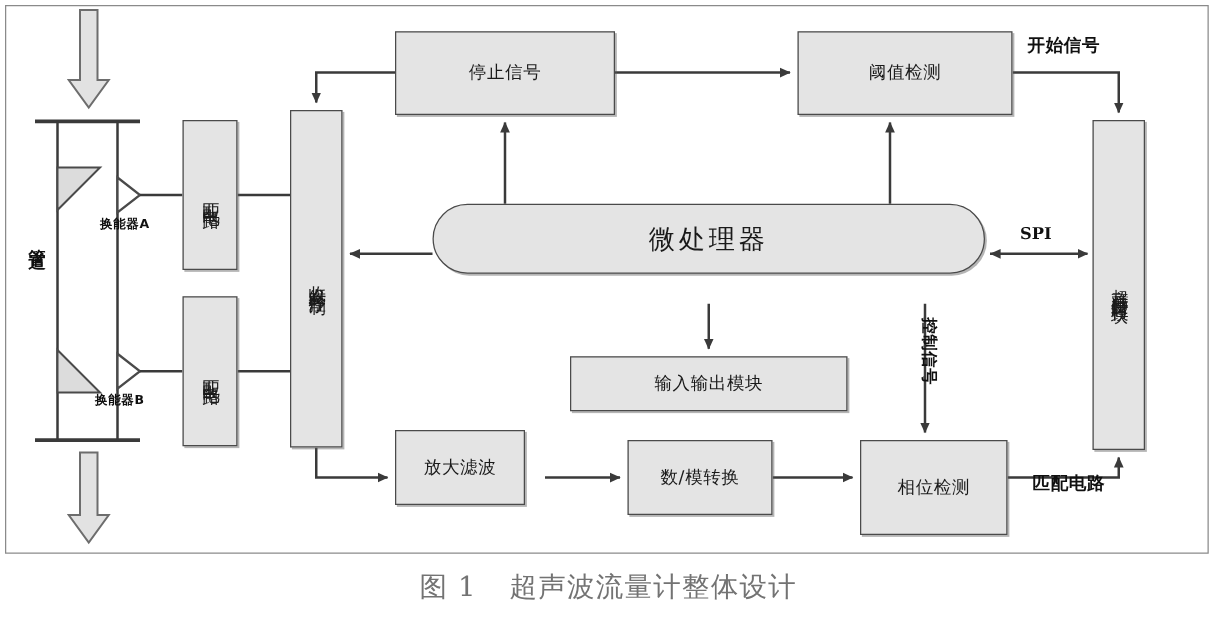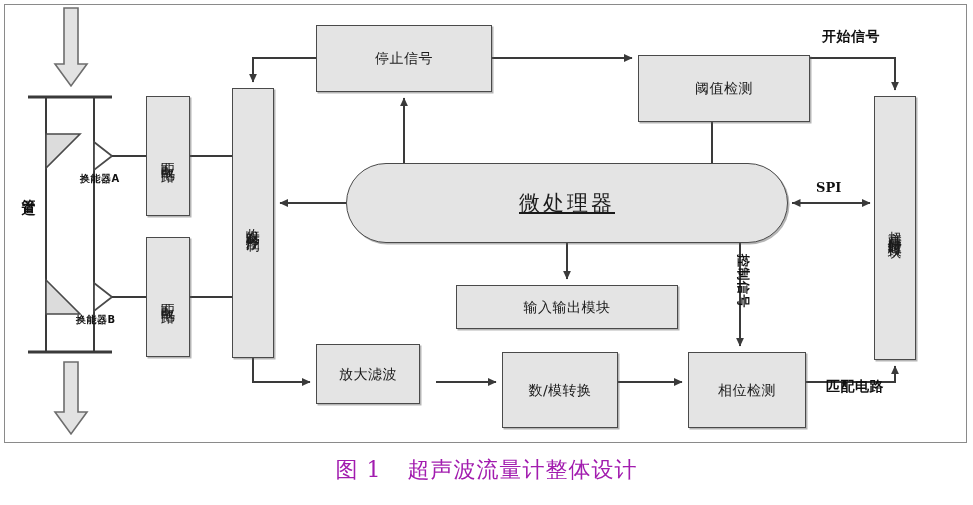--- a/index.html
+++ b/index.html
@@ -45,21 +45,21 @@
     text-orientation:upright;
     letter-spacing:2px;
     line-height:1.05;
   }
   .caption{
     position:absolute;
     left:0;top:455px;width:973px;
     text-align:center;
     font-family:"DejaVu Serif","Liberation Serif",serif;
     font-size:22px;
-    color:#a21caf;
+    color:#737373;
     letter-spacing:1px;
   }
   .caption .num{margin-right:26px;}
   .lbl{
     position:absolute;
     font-size:10px;
     color:#101010;
     white-space:nowrap;
     font-weight:700;
   }
@@ -175,29 +175,29 @@
     </svg>
 
     <div class="blk vert" style="left:146px;top:96px;width:44px;height:120px;">匹配电路</div>
 
     <div class="blk vert" style="left:146px;top:237px;width:44px;height:120px;">匹配电路</div>
 
     <div class="blk vert" style="left:232px;top:88px;width:42px;height:270px;">收发时序控制</div>
 
     <div class="blk" style="left:316px;top:25px;width:176px;height:67px;">停止信号</div>
 
-    <div class="blk" style="left:638px;top:25px;width:172px;height:67px;margin-top:30px;">阈值检测</div>
-
-    <div class="blk" style="left:346px;top:163px;width:442px;height:80px;border-radius:40px;font-size:21px;letter-spacing:3px;text-decoration:underline;">微处理器</div>
+    <div class="blk" style="left:638px;top:25px;width:172px;height:67px;">阈值检测</div>
+
+    <div class="blk" style="left:346px;top:163px;width:442px;height:56px;border-radius:40px;font-size:21px;letter-spacing:3px;">微处理器</div>
 
     <div class="blk" style="left:456px;top:285px;width:222px;height:44px;">输入输出模块</div>
 
     <div class="blk" style="left:316px;top:344px;width:104px;height:60px;">放大滤波</div>
 
-    <div class="blk" style="left:502px;top:352px;width:116px;height:76px;">数/模转换</div>
+    <div class="blk" style="left:502px;top:352px;width:116px;height:60px;">数/模转换</div>
 
     <div class="blk" style="left:688px;top:352px;width:118px;height:76px;">相位检测</div>
 
     <div class="blk vert" style="left:874px;top:96px;width:42px;height:264px;">超高精度计时模块</div>
 
     <div class="pipe-label" style="left:20px;top:188px;">管道</div>
 
     <div class="lbl cn" style="left:80px;top:172px;">换能器A</div>
 
     <div class="lbl cn" style="left:76px;top:313px;text-align:right;">换能器B</div>

